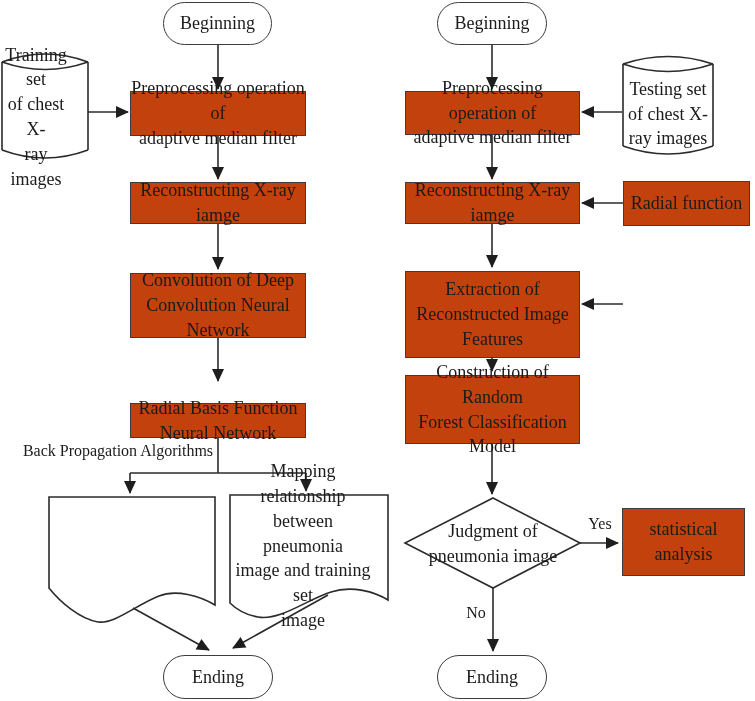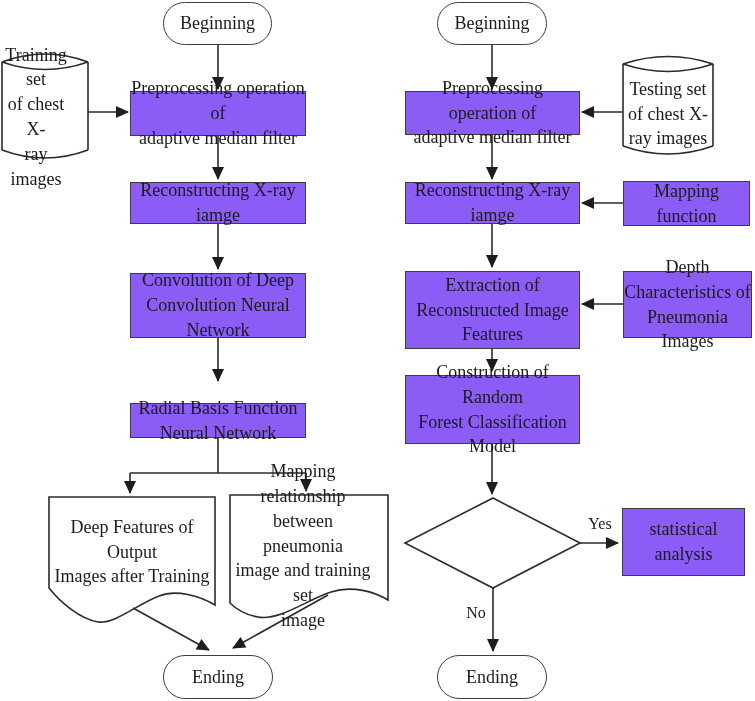--- a/index.html
+++ b/index.html
@@ -13,21 +13,21 @@
   }
   #shapes{position:absolute;left:0;top:0;width:755px;height:701px;}
   .node{
     position:absolute;
     box-sizing:border-box;
     display:flex;align-items:center;justify-content:center;
     text-align:center;
     font-size:18px;line-height:1.38;
     white-space:pre-line;
   }
-  .rect{border:1.5px solid #3d3d3d;background:#8b5cf6;}
+  .rect{border:1.5px solid #3d3d3d;background:#c2410c;}
   .pill{border:1.5px solid #3d3d3d;background:#ffffff;border-radius:22px;}
   .plain{background:transparent;}
   .small-note{font-size:16px;}
 </style>
 </head>
 <body>
 
 <div id="canvas">
 
   <svg id="shapes" width="755" height="701" viewBox="0 0 755 701">
@@ -94,57 +94,55 @@
   <div class="node rect" style="left:130px;top:182px;width:176px;height:42px">Reconstructing X-ray
 iamge</div>
 
   <div class="node rect" style="left:130px;top:273px;width:176px;height:65px">Convolution of Deep
 Convolution Neural
 Network</div>
 
   <div class="node rect" style="left:130px;top:403px;width:176px;height:35px">Radial Basis Function
 Neural Network</div>
 
+  <div class="node plain small-note" style="left:20px;top:440px;width:196px;height:22px">Back Propagation Algorithms</div>
 
-  <div class="node plain" style="left:53px;top:515px;width:158px;height:74px">Deep Features of Output
-Images after Training</div>
 
   <div class="node plain" style="left:232px;top:500px;width:142px;height:92px">Mapping relationship
 between pneumonia
 image and training set
 image</div>
 
   <div class="node pill" style="left:163px;top:655px;width:110px;height:44px">Ending</div>
 
   <div class="node pill" style="left:437px;top:2px;width:110px;height:43px">Beginning</div>
 
   <div class="node plain" style="left:623px;top:82px;width:90px;height:64px">Testing set
 of chest X-
 ray images</div>
 
   <div class="node rect" style="left:405px;top:91px;width:175px;height:44px">Preprocessing operation of
 adaptive median filter</div>
 
   <div class="node rect" style="left:405px;top:182px;width:175px;height:42px">Reconstructing X-ray
 iamge</div>
 
-  <div class="node rect" style="left:623px;top:181px;width:127px;height:45px">Mapping function</div>
+  <div class="node rect" style="left:623px;top:181px;width:127px;height:45px">Radial function</div>
 
-  <div class="node rect" style="left:405px;top:271px;width:175px;height:78px">Extraction of
+  <div class="node rect" style="left:405px;top:271px;width:175px;height:87px">Extraction of
 Reconstructed Image
 Features</div>
 
-  <div class="node rect" style="left:623px;top:271px;width:129px;height:67px">Depth
-Characteristics of
-Pneumonia Images</div>
 
   <div class="node rect" style="left:405px;top:375px;width:175px;height:69px">Construction of Random
 Forest Classification
 Model</div>
 
+  <div class="node plain" style="left:420px;top:516px;width:146px;height:56px">Judgment of
+pneumonia image</div>
 
   <div class="node plain small-note" style="left:582px;top:513px;width:36px;height:22px">Yes</div>
 
   <div class="node rect" style="left:622px;top:508px;width:123px;height:68px">statistical
 analysis</div>
 
   <div class="node plain small-note" style="left:461px;top:602px;width:30px;height:22px">No</div>
 
   <div class="node pill" style="left:437px;top:655px;width:110px;height:44px">Ending</div>
 

